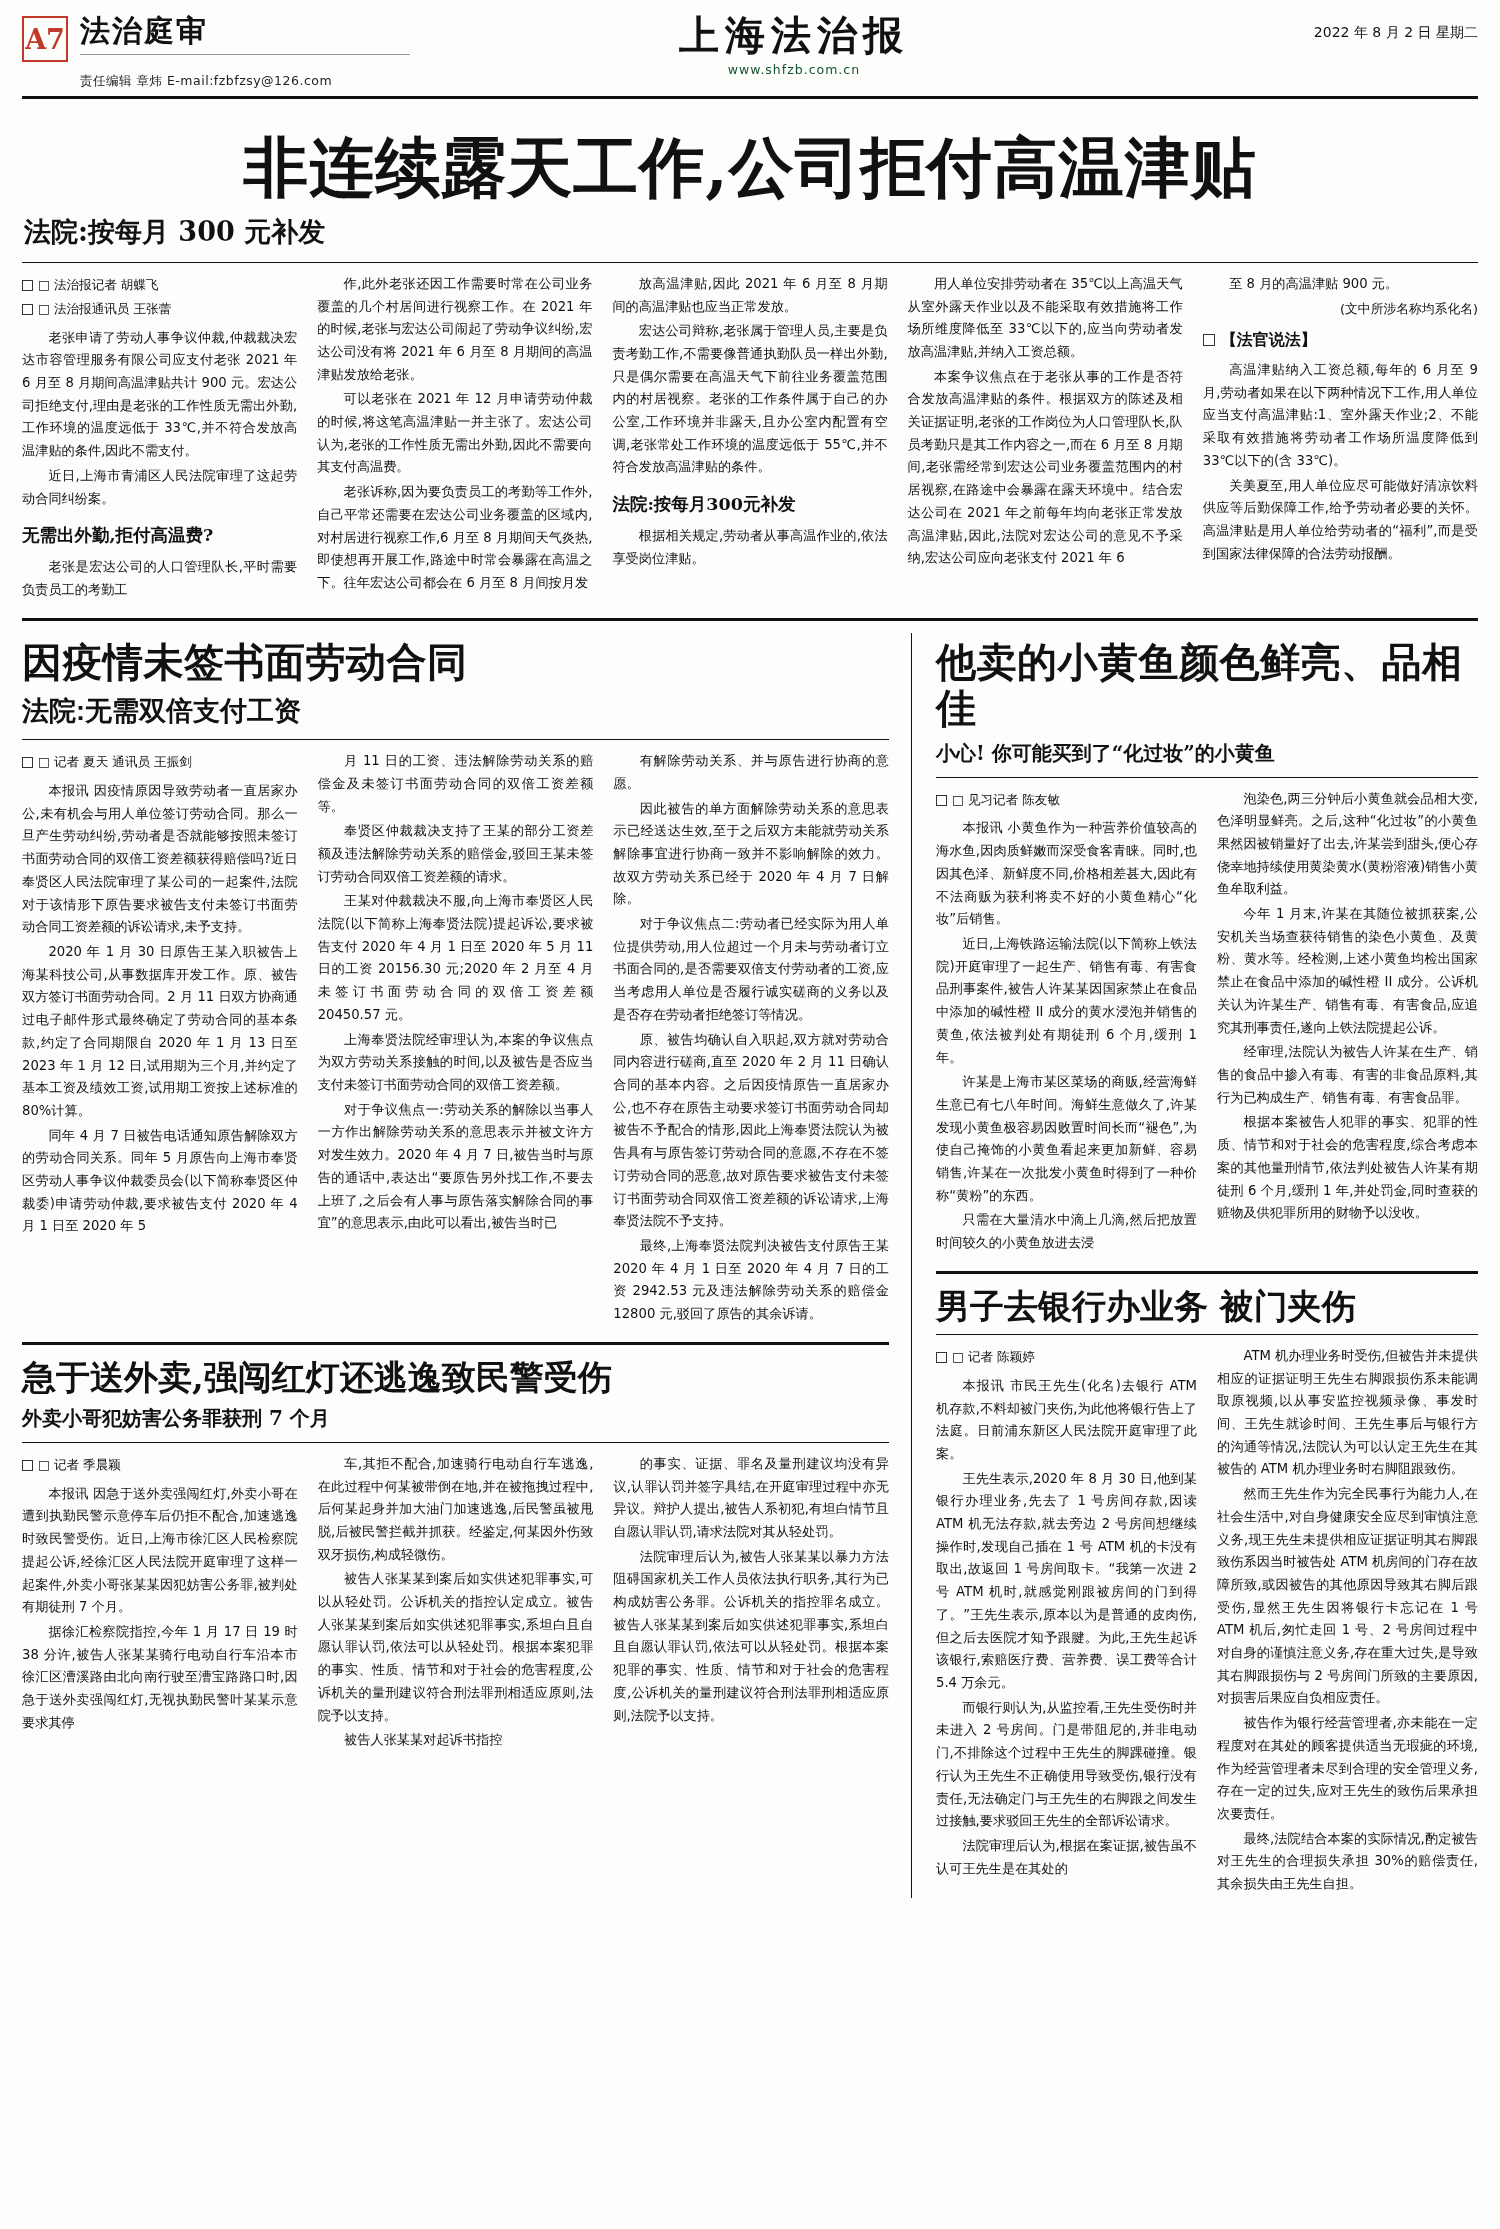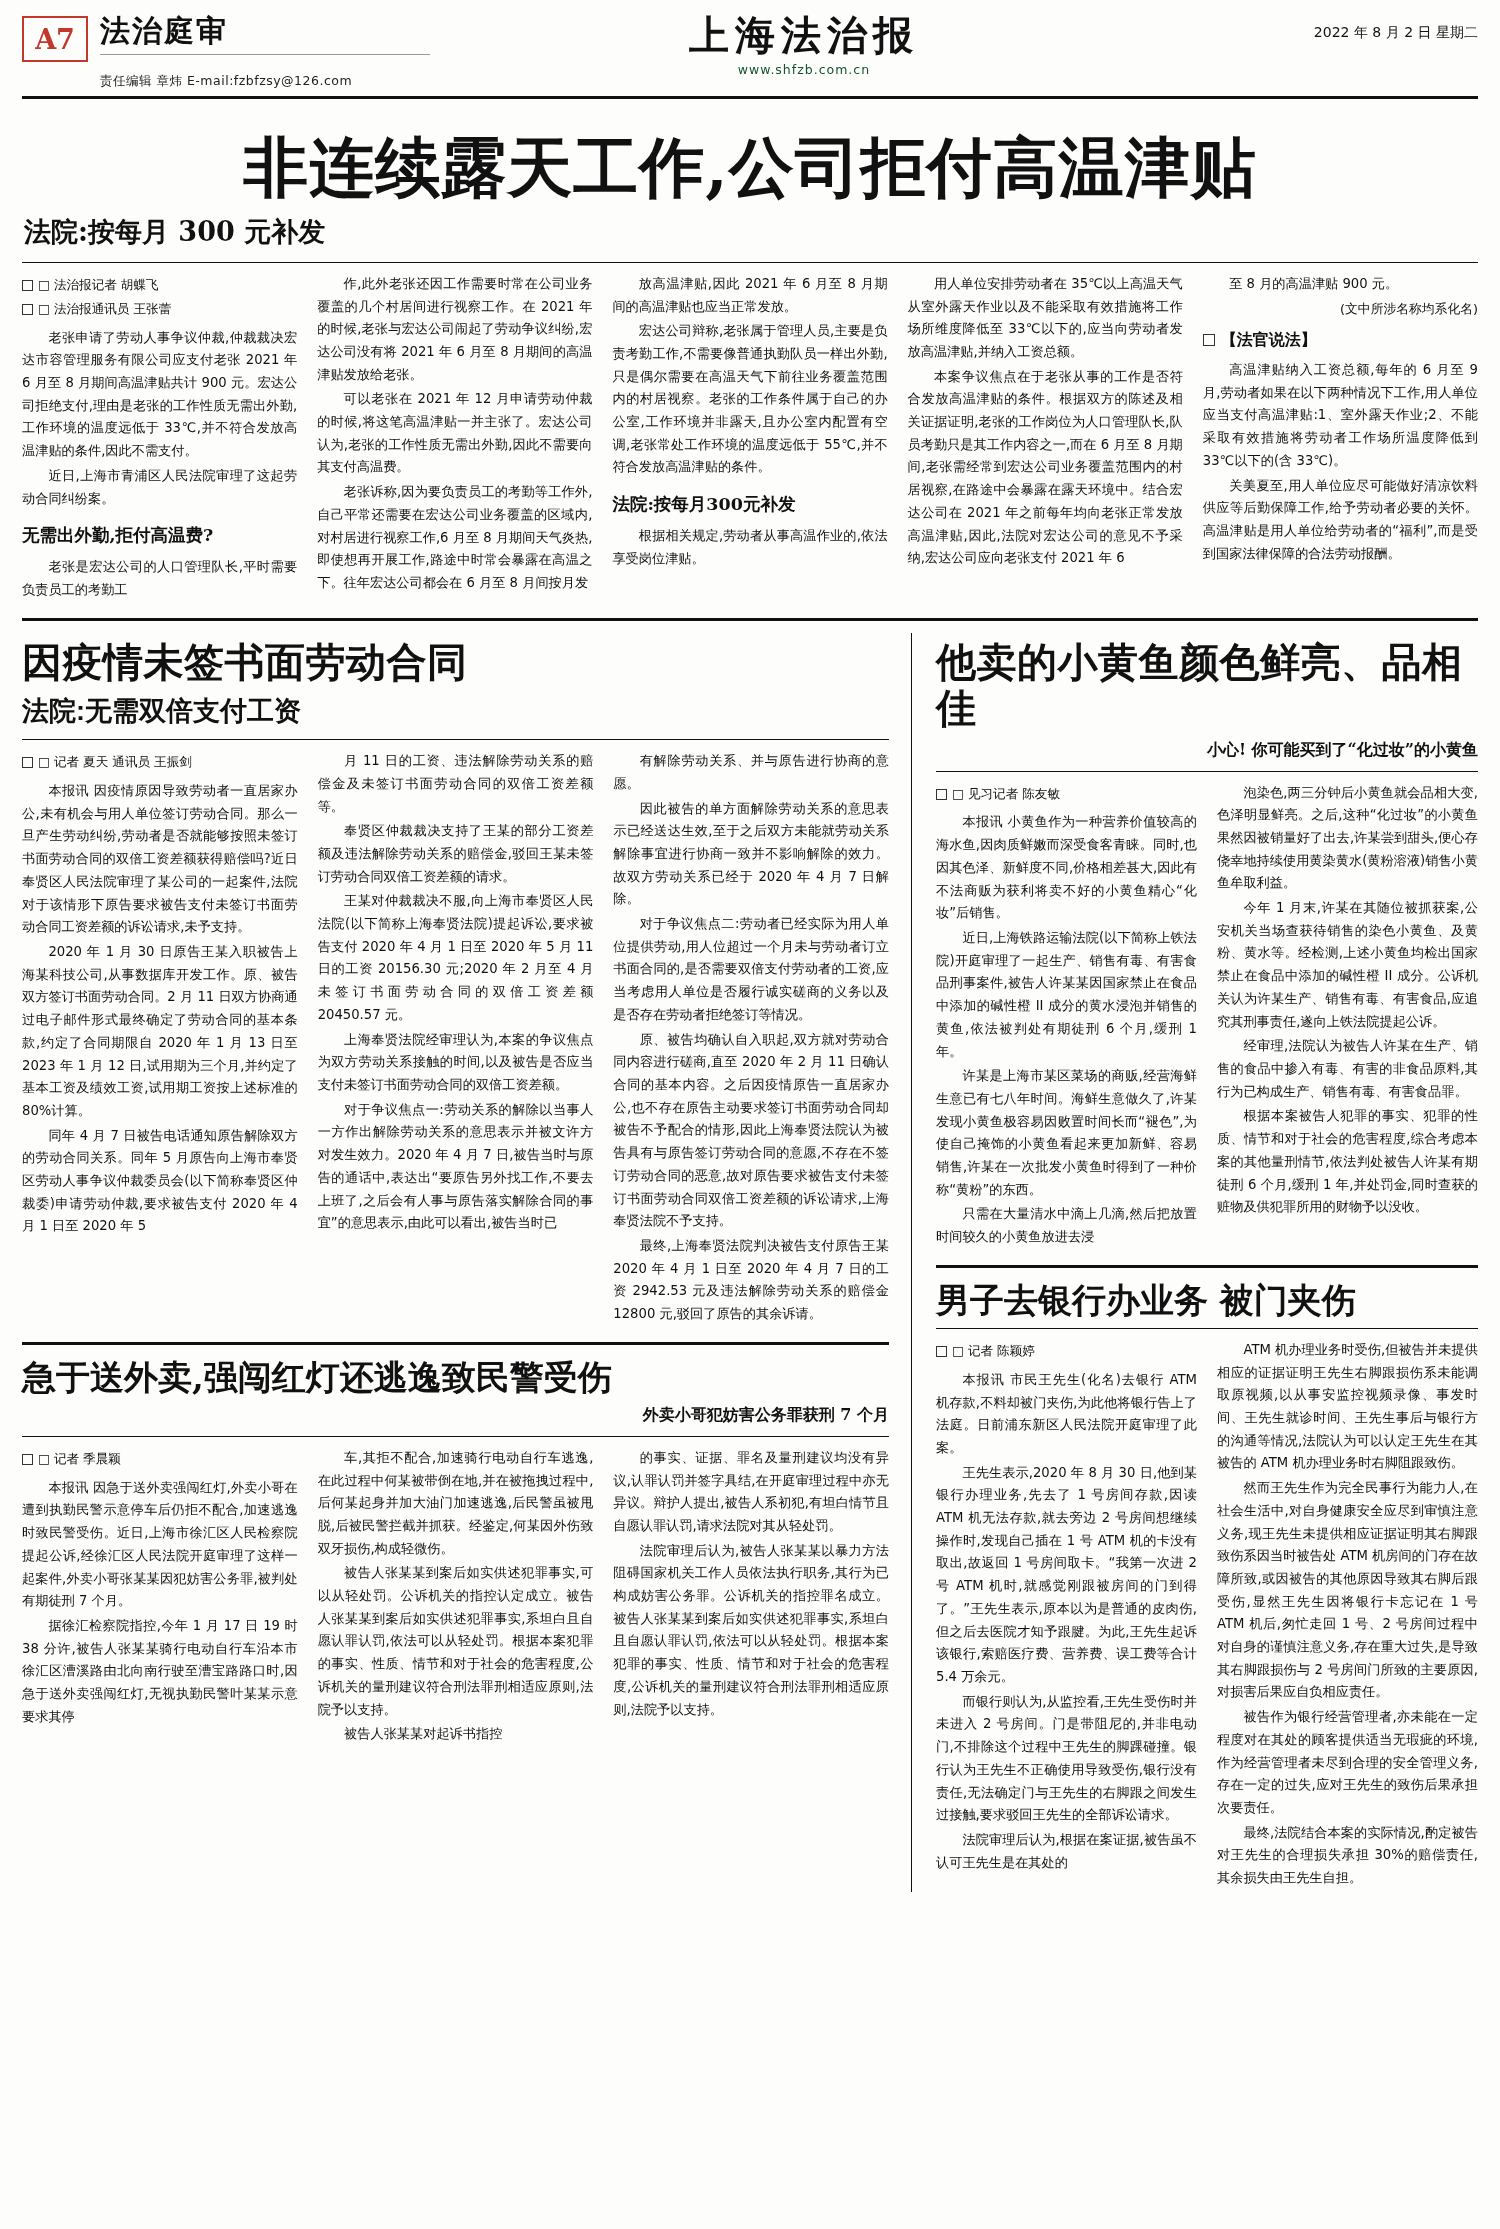--- a/index.html
+++ b/index.html
@@ -8,21 +8,21 @@
     width:1500px;
     background:#fdfdfb;
     font-family:"DejaVu Sans", sans-serif;
     color:#111;
   }
   .page { width:1500px; padding:14px 22px 20px 22px; position:relative; }
 
   
   .masthead { display:flex; align-items:flex-start; border-bottom:3px solid #111; padding-bottom:6px; }
   .sec-badge {
-    width:66px; height:46px; border:2px solid #c0392b; color:#c0392b;
+    width:46px; height:46px; border:2px solid #c0392b; color:#c0392b;
     display:flex; align-items:center; justify-content:center;
     font-family:"DejaVu Serif", serif; font-weight:bold; font-size:27px;
     line-height:1; flex:0 0 auto; margin-top:2px;
   }
   .mast-left { margin-left:12px; }
   .mast-left .sec-title {
     font-family:"DejaVu Serif", serif; font-weight:bold; font-size:30px; letter-spacing:2px;
     line-height:1.1;
   }
   .mast-left .editor-line {
@@ -90,21 +90,21 @@
   .big-head-sm {
     font-family:"DejaVu Serif", serif; font-weight:bold;
     font-size:34px; line-height:1.18; margin:6px 0 8px 0;
   }
   .mid-head {
     font-family:Liberation Sans, sans-serif; font-weight:bold;
     font-size:27px; margin:4px 0 10px 0;
   }
   .mid-head-sm {
     font-family:"DejaVu Serif", serif; font-weight:bold;
-    font-size:16px; margin:4px 0 10px 0;text-align:right;
+    font-size:20px; margin:4px 0 10px 0;
   }
   .three { display:flex; gap:20px; }
   .three > .col { flex:1; }
   .two { display:flex; gap:20px; }
   .two > .col { flex:1; }
 </style>
 </head>
 <body>
 
 <div class="page">

